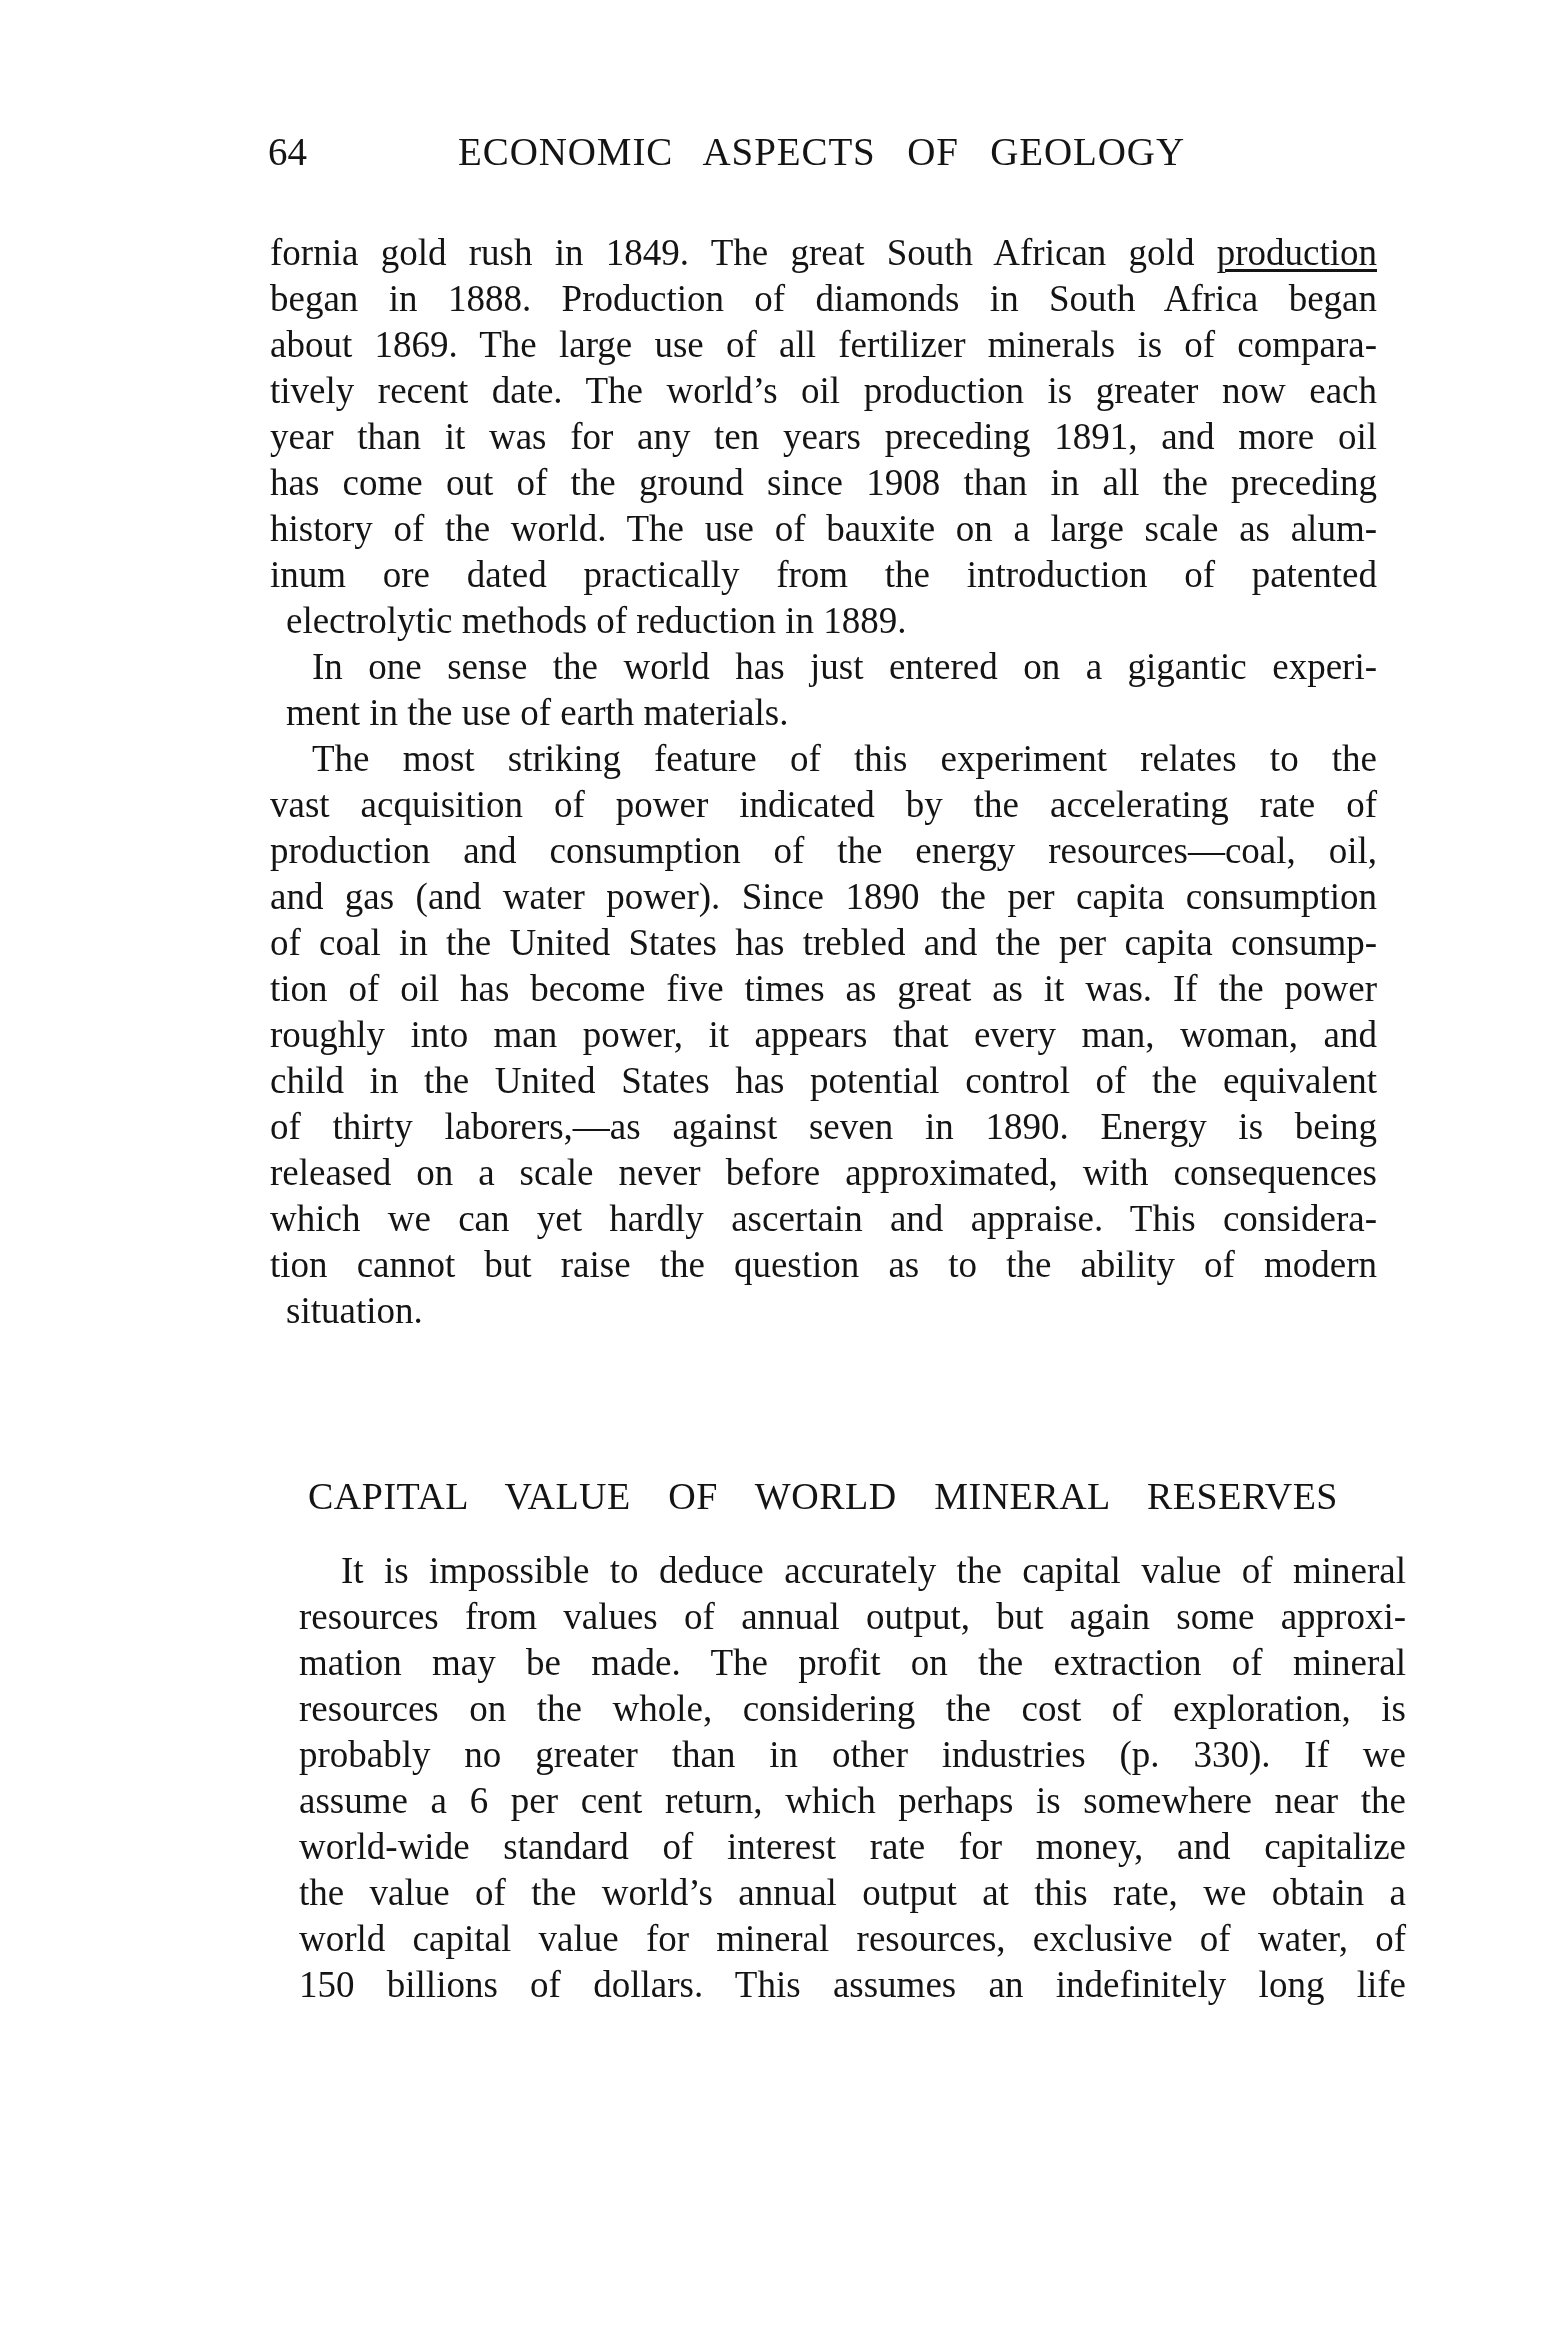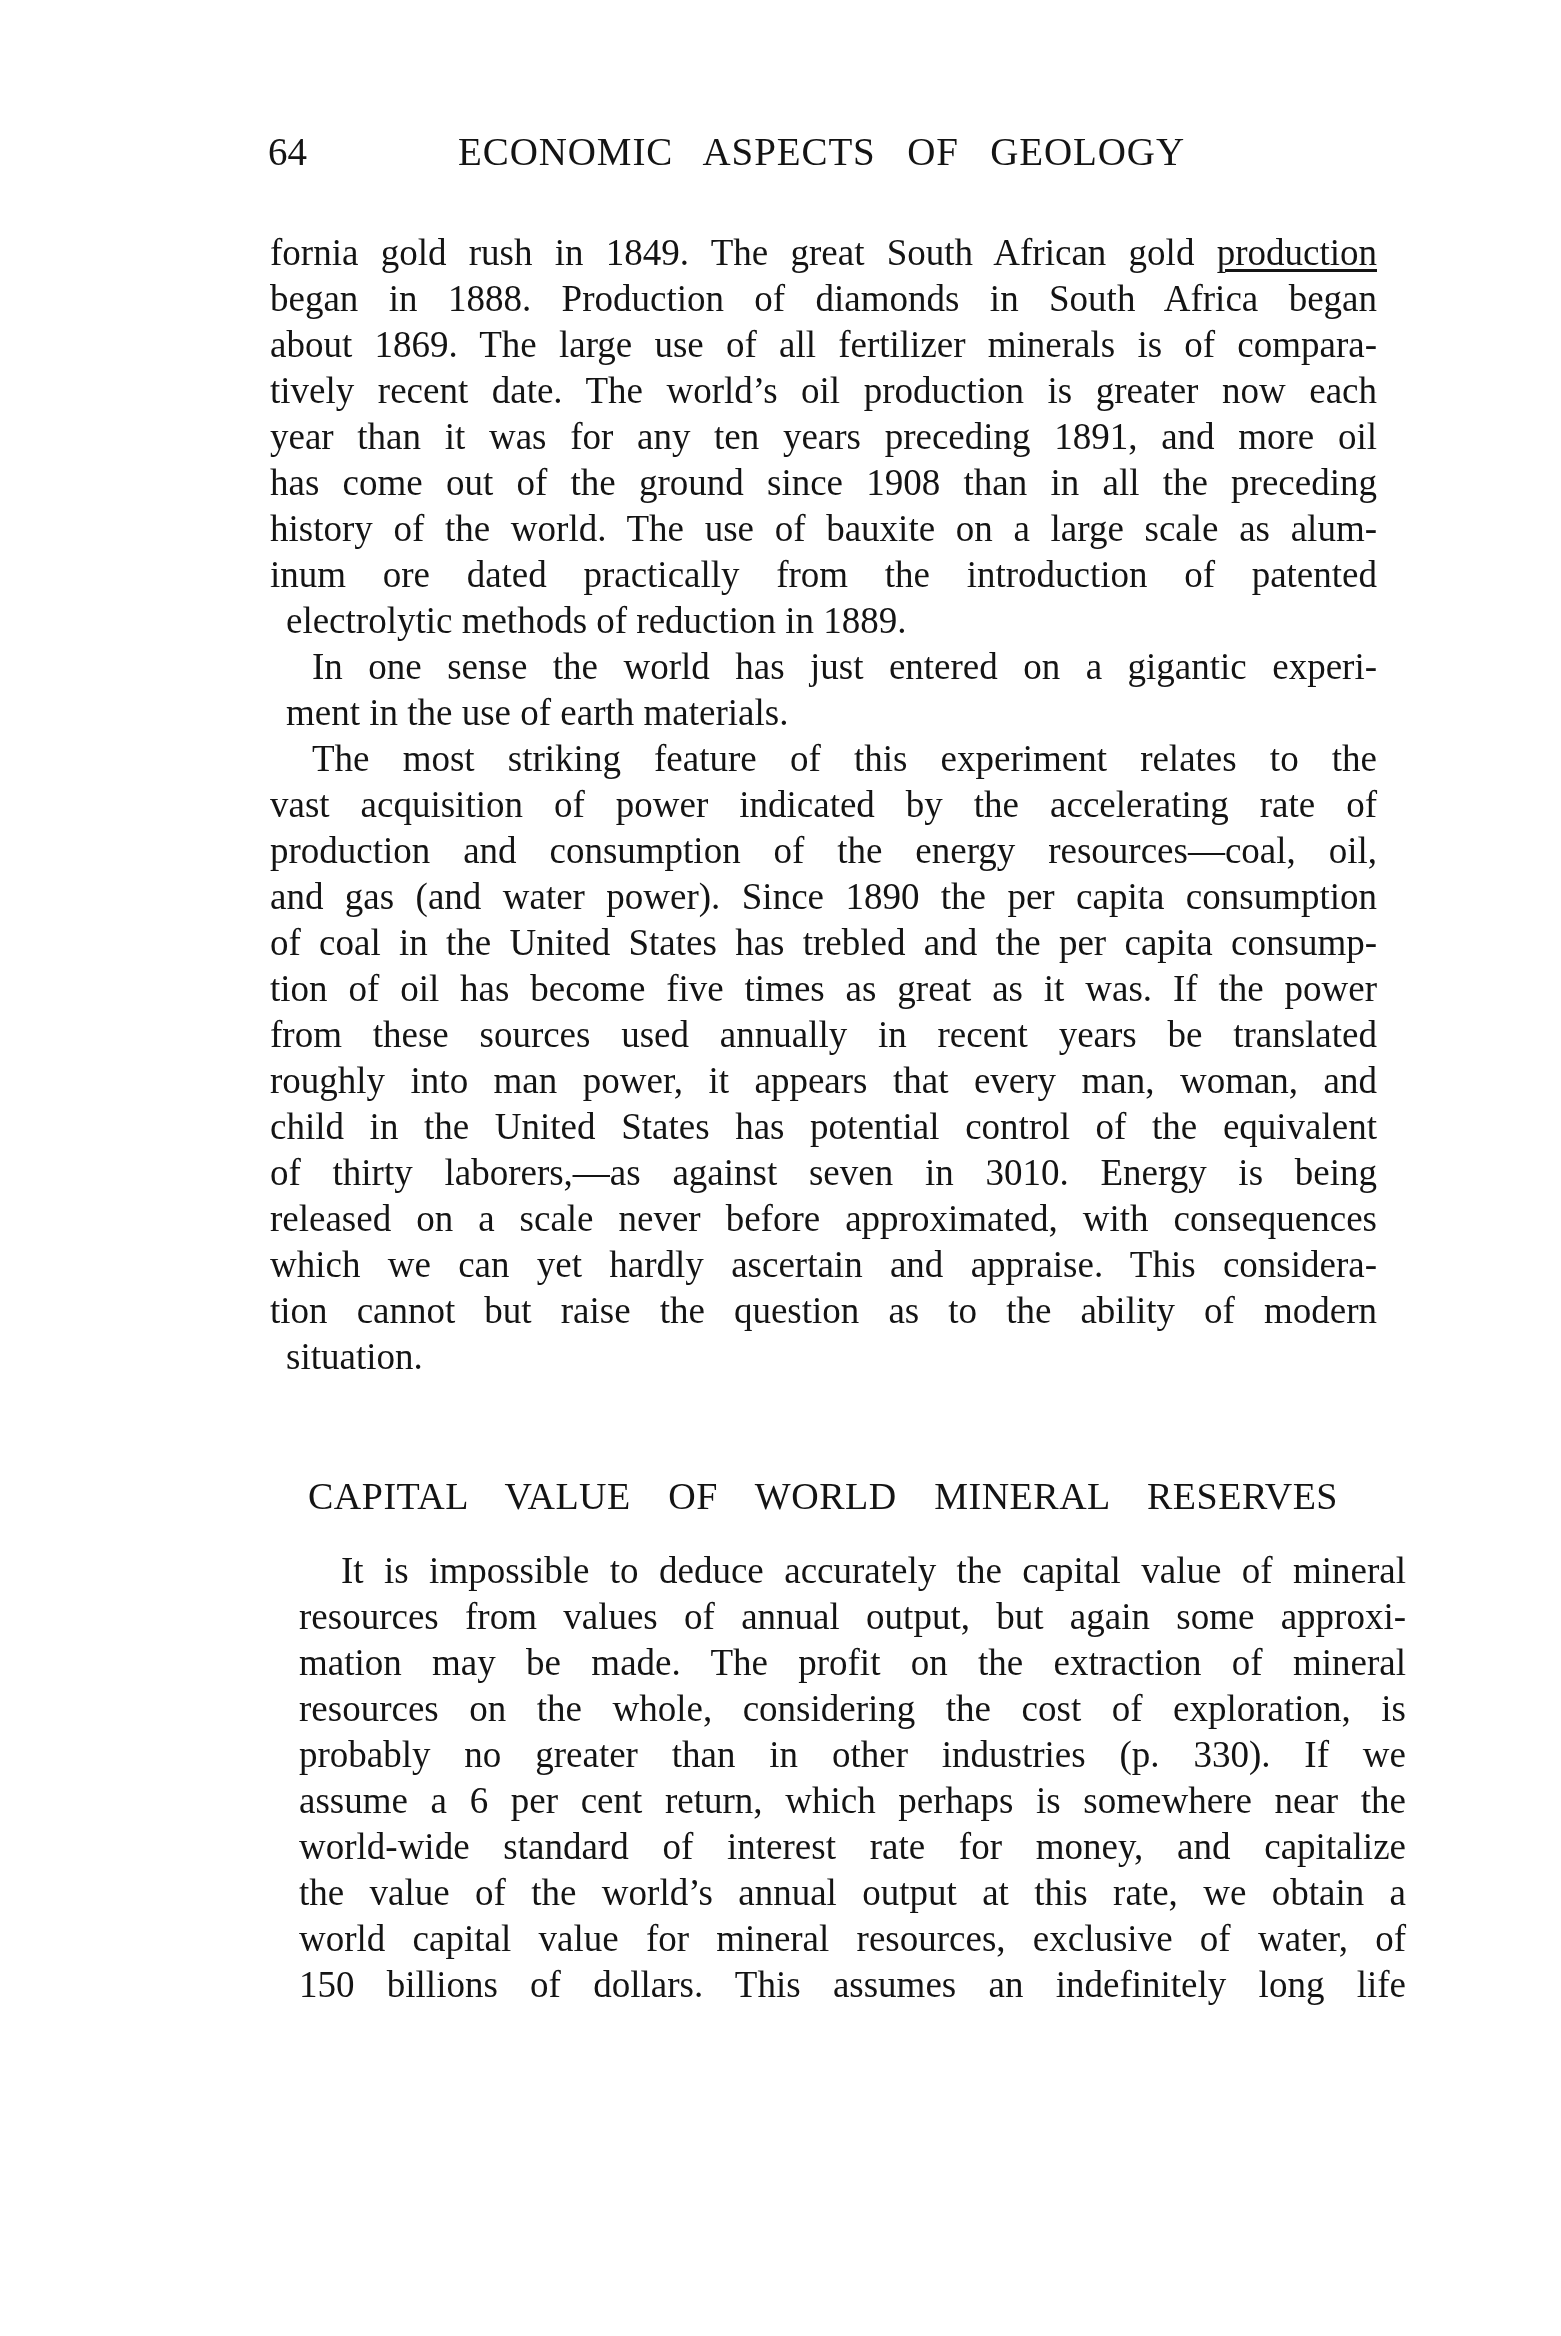--- a/index.html
+++ b/index.html
@@ -106,24 +106,23 @@
       <div class="line last">ment in the use of earth materials.</div>
     </div>
 
     <div>
       <div class="line indent">The most striking feature of this experiment relates to the</div>
       <div class="line">vast acquisition of power indicated by the accelerating rate of</div>
       <div class="line">production and consumption of the energy resources—coal, oil,</div>
       <div class="line">and gas (and water power). Since 1890 the per capita consumption</div>
       <div class="line">of coal in the United States has trebled and the per capita consump-</div>
       <div class="line">tion of oil has become five times as great as it was. If the power</div>
-      <div class="line">from these sources used annually in recent years be translated</div>
       <div class="line">roughly into man power, it appears that every man, woman, and</div>
       <div class="line">child in the United States has potential control of the equivalent</div>
-      <div class="line">of thirty laborers,—as against seven in 3010. Energy is being</div>
+      <div class="line">of thirty laborers,—as against seven in 1890. Energy is being</div>
       <div class="line">released on a scale never before approximated, with consequences</div>
       <div class="line">which we can yet hardly ascertain and appraise. This considera-</div>
       <div class="line">tion cannot but raise the question as to the ability of modern</div>
       <div class="line last">situation.</div>
     </div>
   </div>
 
   <div class="section-heading">CAPITAL VALUE OF WORLD MINERAL RESERVES</div>
 
   <div class="text-block" style="top:1548px;margin-left:29px;">

